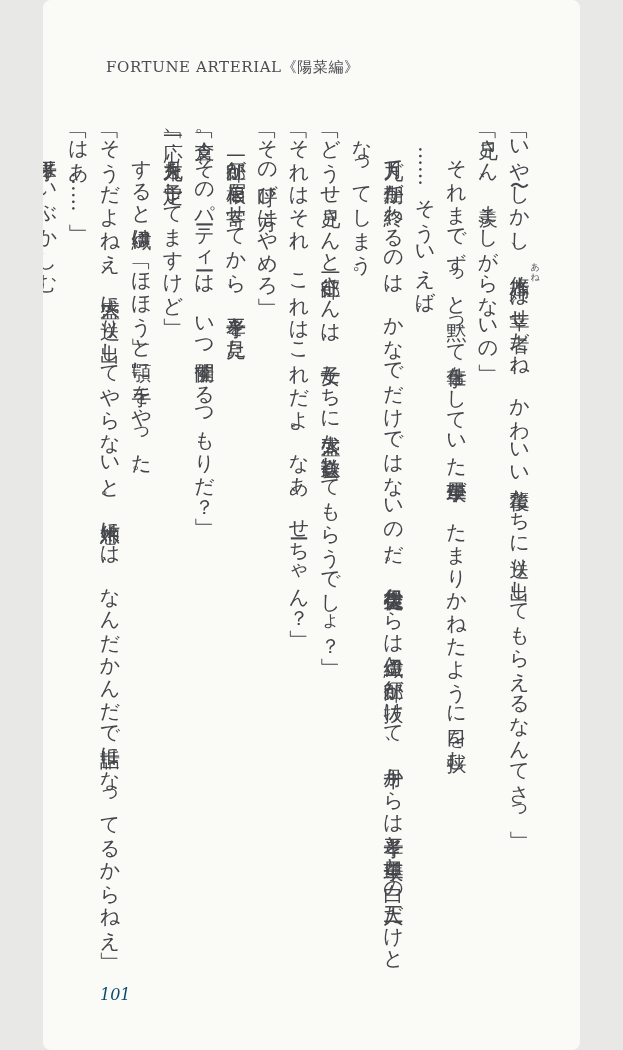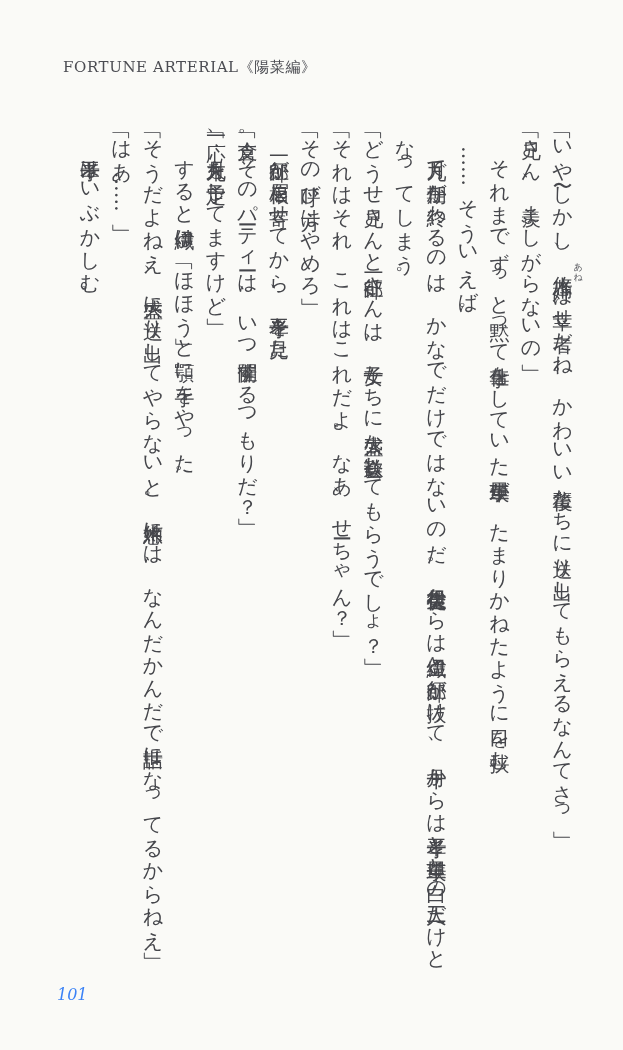--- a/index.html
+++ b/index.html
@@ -2,25 +2,26 @@
 <html><head>
 <meta charset="utf-8">
 <style>
   html, body {
     margin: 0;
     padding: 0;
     background: #e8e8e6;
   }
   .page {
     position: relative;
-    width: 623px;
+    width: 537px;
     height: 1050px;
     margin: 0 auto;
     overflow: hidden;
     font-family: "DejaVu Serif", "Liberation Serif", serif;
+    border-radius: 8px;
   }
   .running-header {
     position: absolute;
     left: 63px;
     top: 58px;
     font-size: 15px;
     letter-spacing: 0.6px;
     color: #4b4c52;
     white-space: nowrap;
   }
@@ -48,21 +49,21 @@
     font-size: 9px;
     letter-spacing: 0;
     color: #55565c;
   }
   .page-number {
     position: absolute;
     left: 57px;
     top: 985px;
     font-size: 16px;
     font-style: italic;
-    color: #3b82f6;
+    color: #0c4a6e;
   }
 </style>
 </head>
 <body>
 
 <div class="page" style="background: rgb(250, 250, 247);">
   <div class="running-header">FORTUNE ARTERIAL《陽菜編》</div>
 
   <div class="novel-text" id="novel-text" style="color: rgb(69, 70, 75);">
       <p class="dialogue">「いや〜しかし、悠木<ruby>姉<rt>あね</rt></ruby>は幸せ者だね。かわいい後輩たちに送り出してもらえるなんてさっ」</p>

